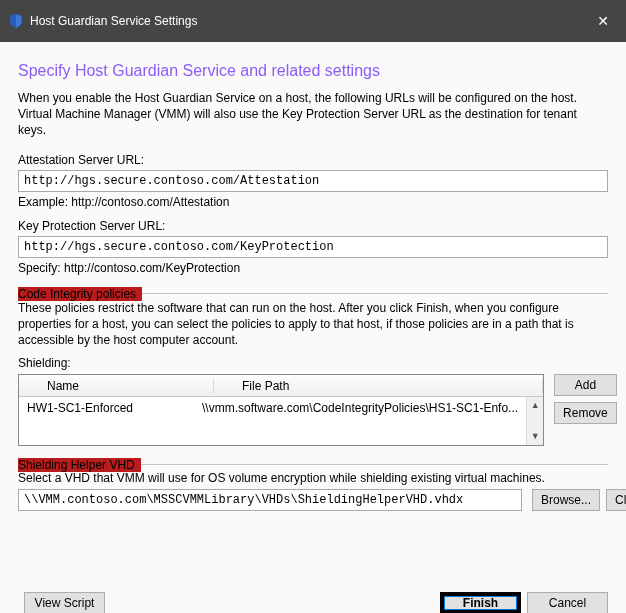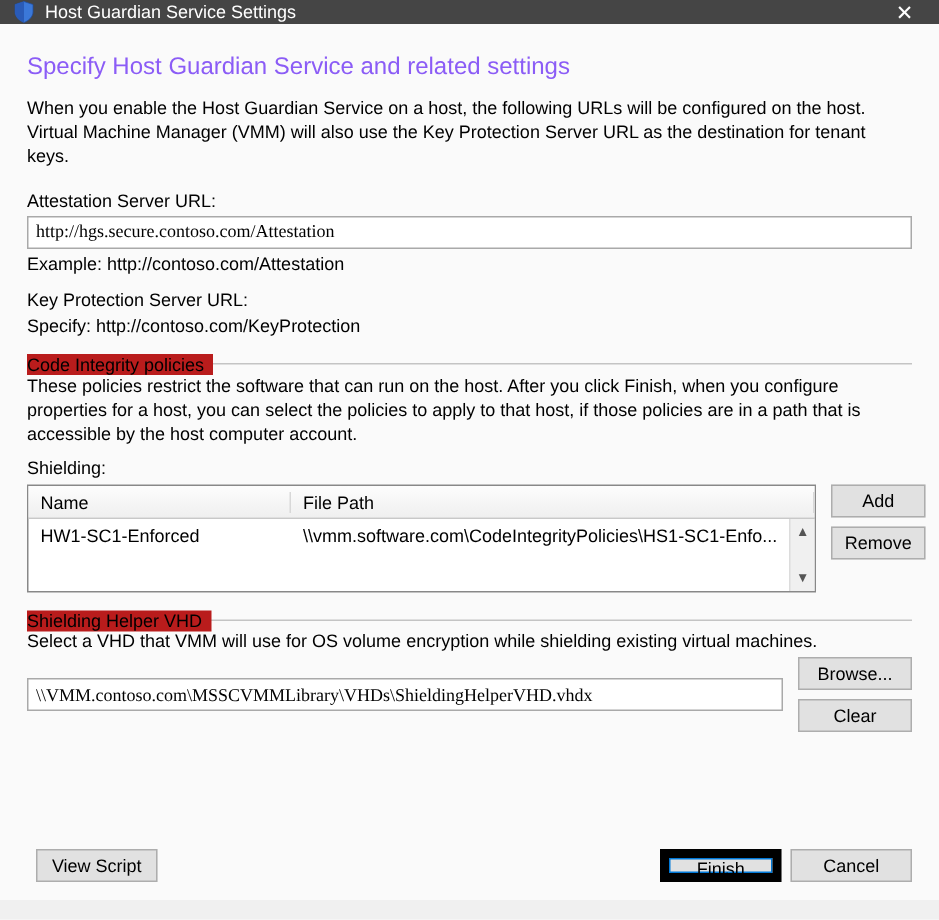--- a/index.html
+++ b/index.html
@@ -7,21 +7,21 @@
   body {
     font-family: "Segoe UI", Tahoma, sans-serif;
     font-size: 12px;
     background: #f0f0f0;
     width: 626px;
     height: 613px;
     overflow: hidden;
     color: #000;
   }
   .titlebar {
-    height: 16px;
+    height: 42px;
     background: #454545;
     color: #fff;
     display: flex;
     align-items: center;
     padding-left: 8px;
     justify-content: center;
   }
   .titlebar .shield-svg { width: 16px; height: 16px; margin-right: 6px; flex:0 0 auto; }
   .titlebar .title { flex: 1; font-size: 12px; }
   .titlebar .close {
@@ -47,21 +47,21 @@
     margin: 4px 0 10px 0;
   }
   .intro {
     font-size: 12px;
     line-height: 1.35;
     margin-bottom: 14px;
   }
   .field-label { font-size: 12px; margin-bottom: 3px; }
   .text-input {
     width: 100%;
-    font-family: Liberation Serif, serif;
+    font-family: Liberation Mono, monospace;
     font-size: 12px;
     padding: 3px 5px;
     border: 1px solid #a9a9a9;
     background: #fff;
     height: 22px;
   }
   .example { font-size: 12px; margin-top: 3px; margin-bottom: 10px; }
   .group {
     position: relative;
     margin-top: 12px;
@@ -94,21 +94,21 @@
     display:flex; flex-direction:column;
   }
   .col-header {
     display: flex;
     background: linear-gradient(#fdfdfd,#efefef);
     height: 22px;
     align-items: center;
     font-size: 12px;
     border-bottom: 1px solid #c8c8c8;
   }
-  .col-header .col { padding: 0 8px; border-right: 1px solid #d8d8d8; }
+  .col-header .col { padding: 0 8px; border-right: 1px solid #d8d8d8; margin-left: 20px; }
   .col-name { width: 175px; }
   .col-path { flex: 1; }
   .table-scroll { flex:1; display:flex; }
   .table-rows { flex:1; }
   .table-row { display:flex; height:22px; align-items:center; font-size:12px; }
   .table-row .cell { padding: 0 8px; white-space:nowrap; overflow:hidden; text-overflow:ellipsis; }
   .cell-name { width:175px; }
   .cell-path { flex:1; }
   .vscroll {
     width: 17px;
@@ -121,24 +121,24 @@
   .side-buttons { width: 76px; display:flex; flex-direction:column; gap:6px; }
   button.win {
     font-family: inherit;
     font-size: 12px;
     height: 22px;
     background: #e1e1e1;
     border: 1px solid #adadad;
     cursor: default;
     padding: 0 8px;
   }
-  button.win.default { border: 6px solid #000000; box-shadow: inset 0 0 0 1px #0078d7; }
+  button.win.default { border: 4px solid #000000; box-shadow: inset 0 0 0 1px #0078d7; font-weight: bold; }
   .vhd-row { display:flex; gap:10px; align-items:center; margin-top:3px; }
   .vhd-input-col { flex:1; }
-  .vhd-btn-col { width:76px; display:flex; flex-direction:column; gap:6px; }
+  .vhd-btn-col { width:76px; display:flex; flex-direction:row; gap:6px; }
   .footer {
     position: absolute;
     left: 0; right: 0; bottom: 12px;
     padding: 0 18px;
     display: flex;
     align-items:center;
   }
   .footer .spacer { flex:1; }
   .footer button.win { width: 81px; margin-left: 6px; }
   .footer .view-script { width: 80px; margin-left: 0; }
@@ -159,20 +159,21 @@
 <div class="content">
 
   <div class="page-title">Specify Host Guardian Service and related settings</div>
   <div class="intro">When you enable the Host Guardian Service on a host, the following URLs will be configured on the host. Virtual Machine Manager (VMM) will also use the Key Protection Server URL as the destination for tenant keys.</div>
 
   <div class="field-label">Attestation Server URL:</div>
   <input class="text-input" type="text" value="http://hgs.secure.contoso.com/Attestation" style="">
   <div class="example">Example: http://contoso.com/Attestation</div>
 
   <div class="field-label">Key Protection Server URL:</div>
+  <input class="text-input" type="text" value="http://hgs.secure.contoso.com/KeyProtection" style="">
   <div class="example">Specify: http://contoso.com/KeyProtection</div>
 
   <div class="group">
     <span class="group-legend">Code Integrity policies</span>
     <div class="group-line"></div>
     <div class="group-body">
       <div class="intro" style="margin-bottom:8px;">These policies restrict the software that can run on the host. After you click Finish, when you configure properties for a host, you can select the policies to apply to that host, if those policies are in a path that is accessible by the host computer account.</div>
       <div class="policies-label">Shielding:</div>
       <div class="policies-row">
         <div class="policies-table-wrap">

